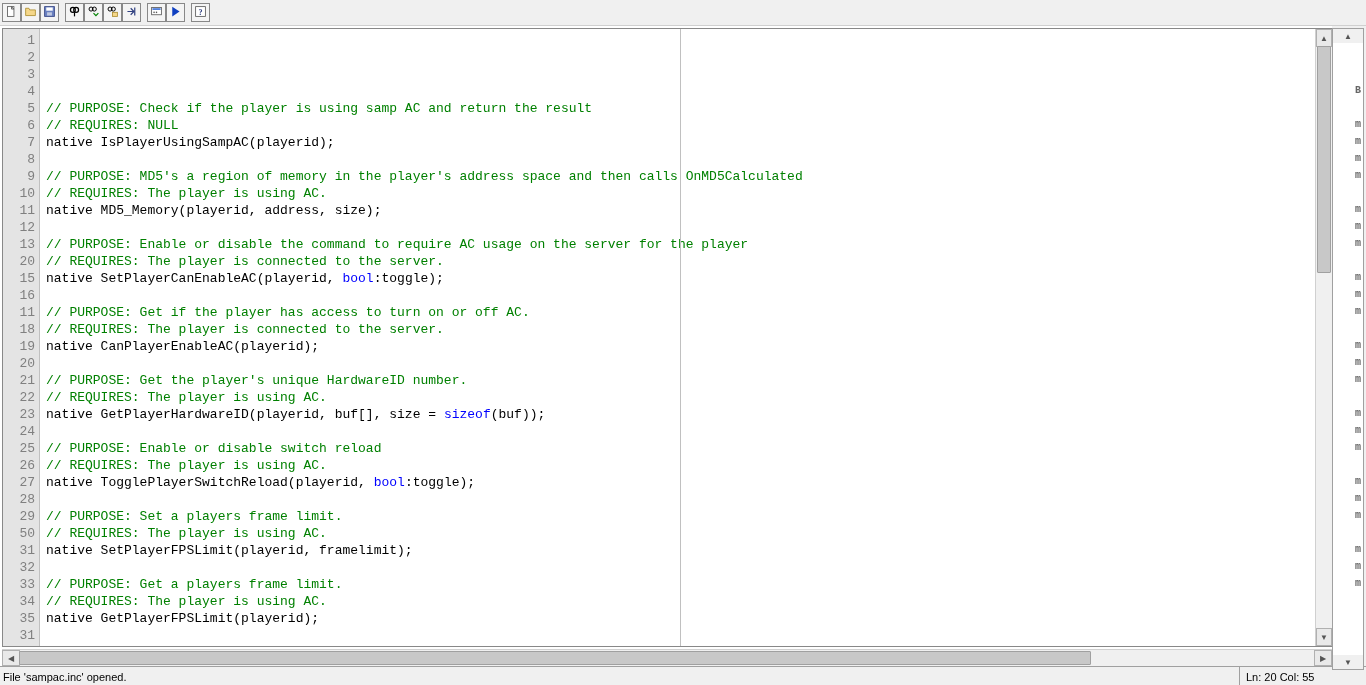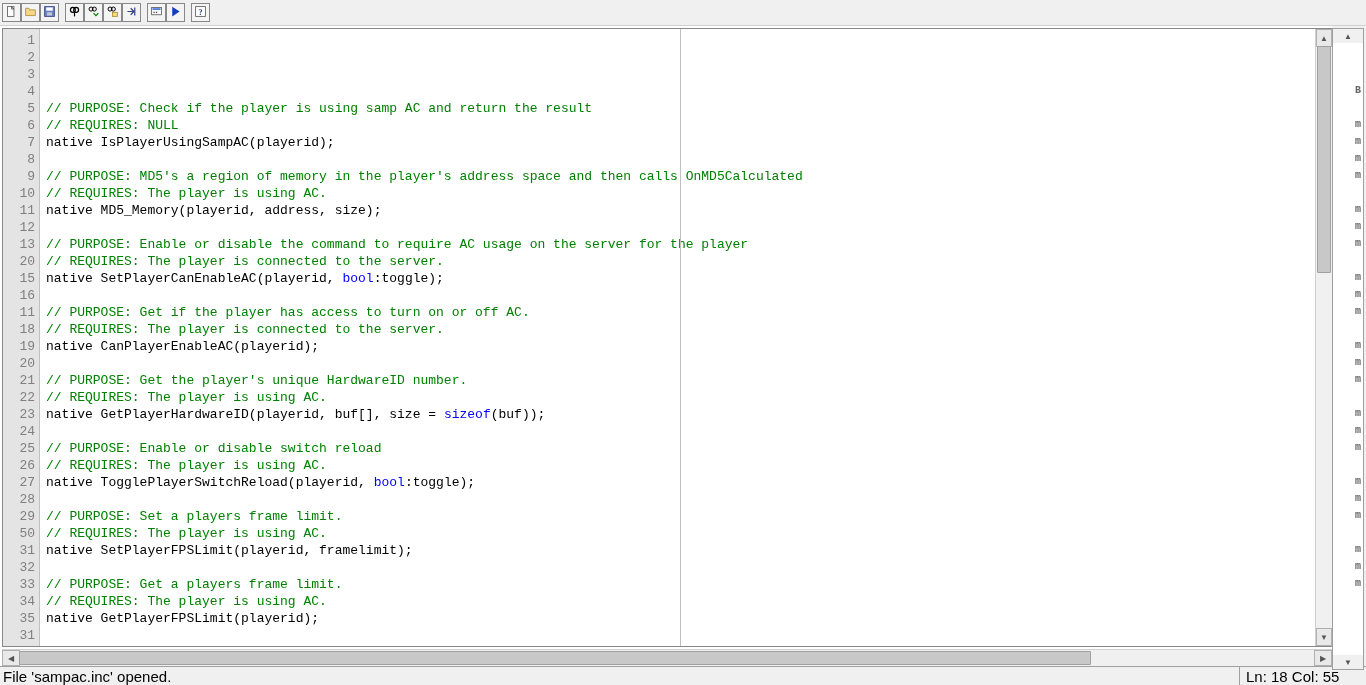--- a/index.html
+++ b/index.html
@@ -185,21 +185,21 @@
     font-weight: bold;
     color: #666;
     right: 2px;
   }
   .statusbar {
     height: 19px;
     border-top: 1px solid #a0a0a0;
     background: #f0f0f0;
     display: flex;
     align-items: center;
-    font-size: 15px;
+    font-size: 11px;
   }
   .status-left {
     flex: 1;
     padding-left: 3px;
     border-right: 1px solid #a0a0a0;
     height: 100%;
     display: flex;
     align-items: center;
   }
   .status-right {
@@ -366,14 +366,14 @@
         <span class="mm-char" style="top: 501px;">m</span>
         <span class="mm-char" style="top: 518px;">m</span>
         <span class="mm-char" style="top: 535px;">m</span>
       </div>
     <div class="arrow">▼</div>
   </div>
 </div>
 
 <div class="statusbar">
   <div class="status-left">File 'sampac.inc' opened.</div>
-  <div class="status-right">Ln: 18  Col: 55</div>
+  <div class="status-right">Ln: 20  Col: 55</div>
 </div>
 
 </body></html>

